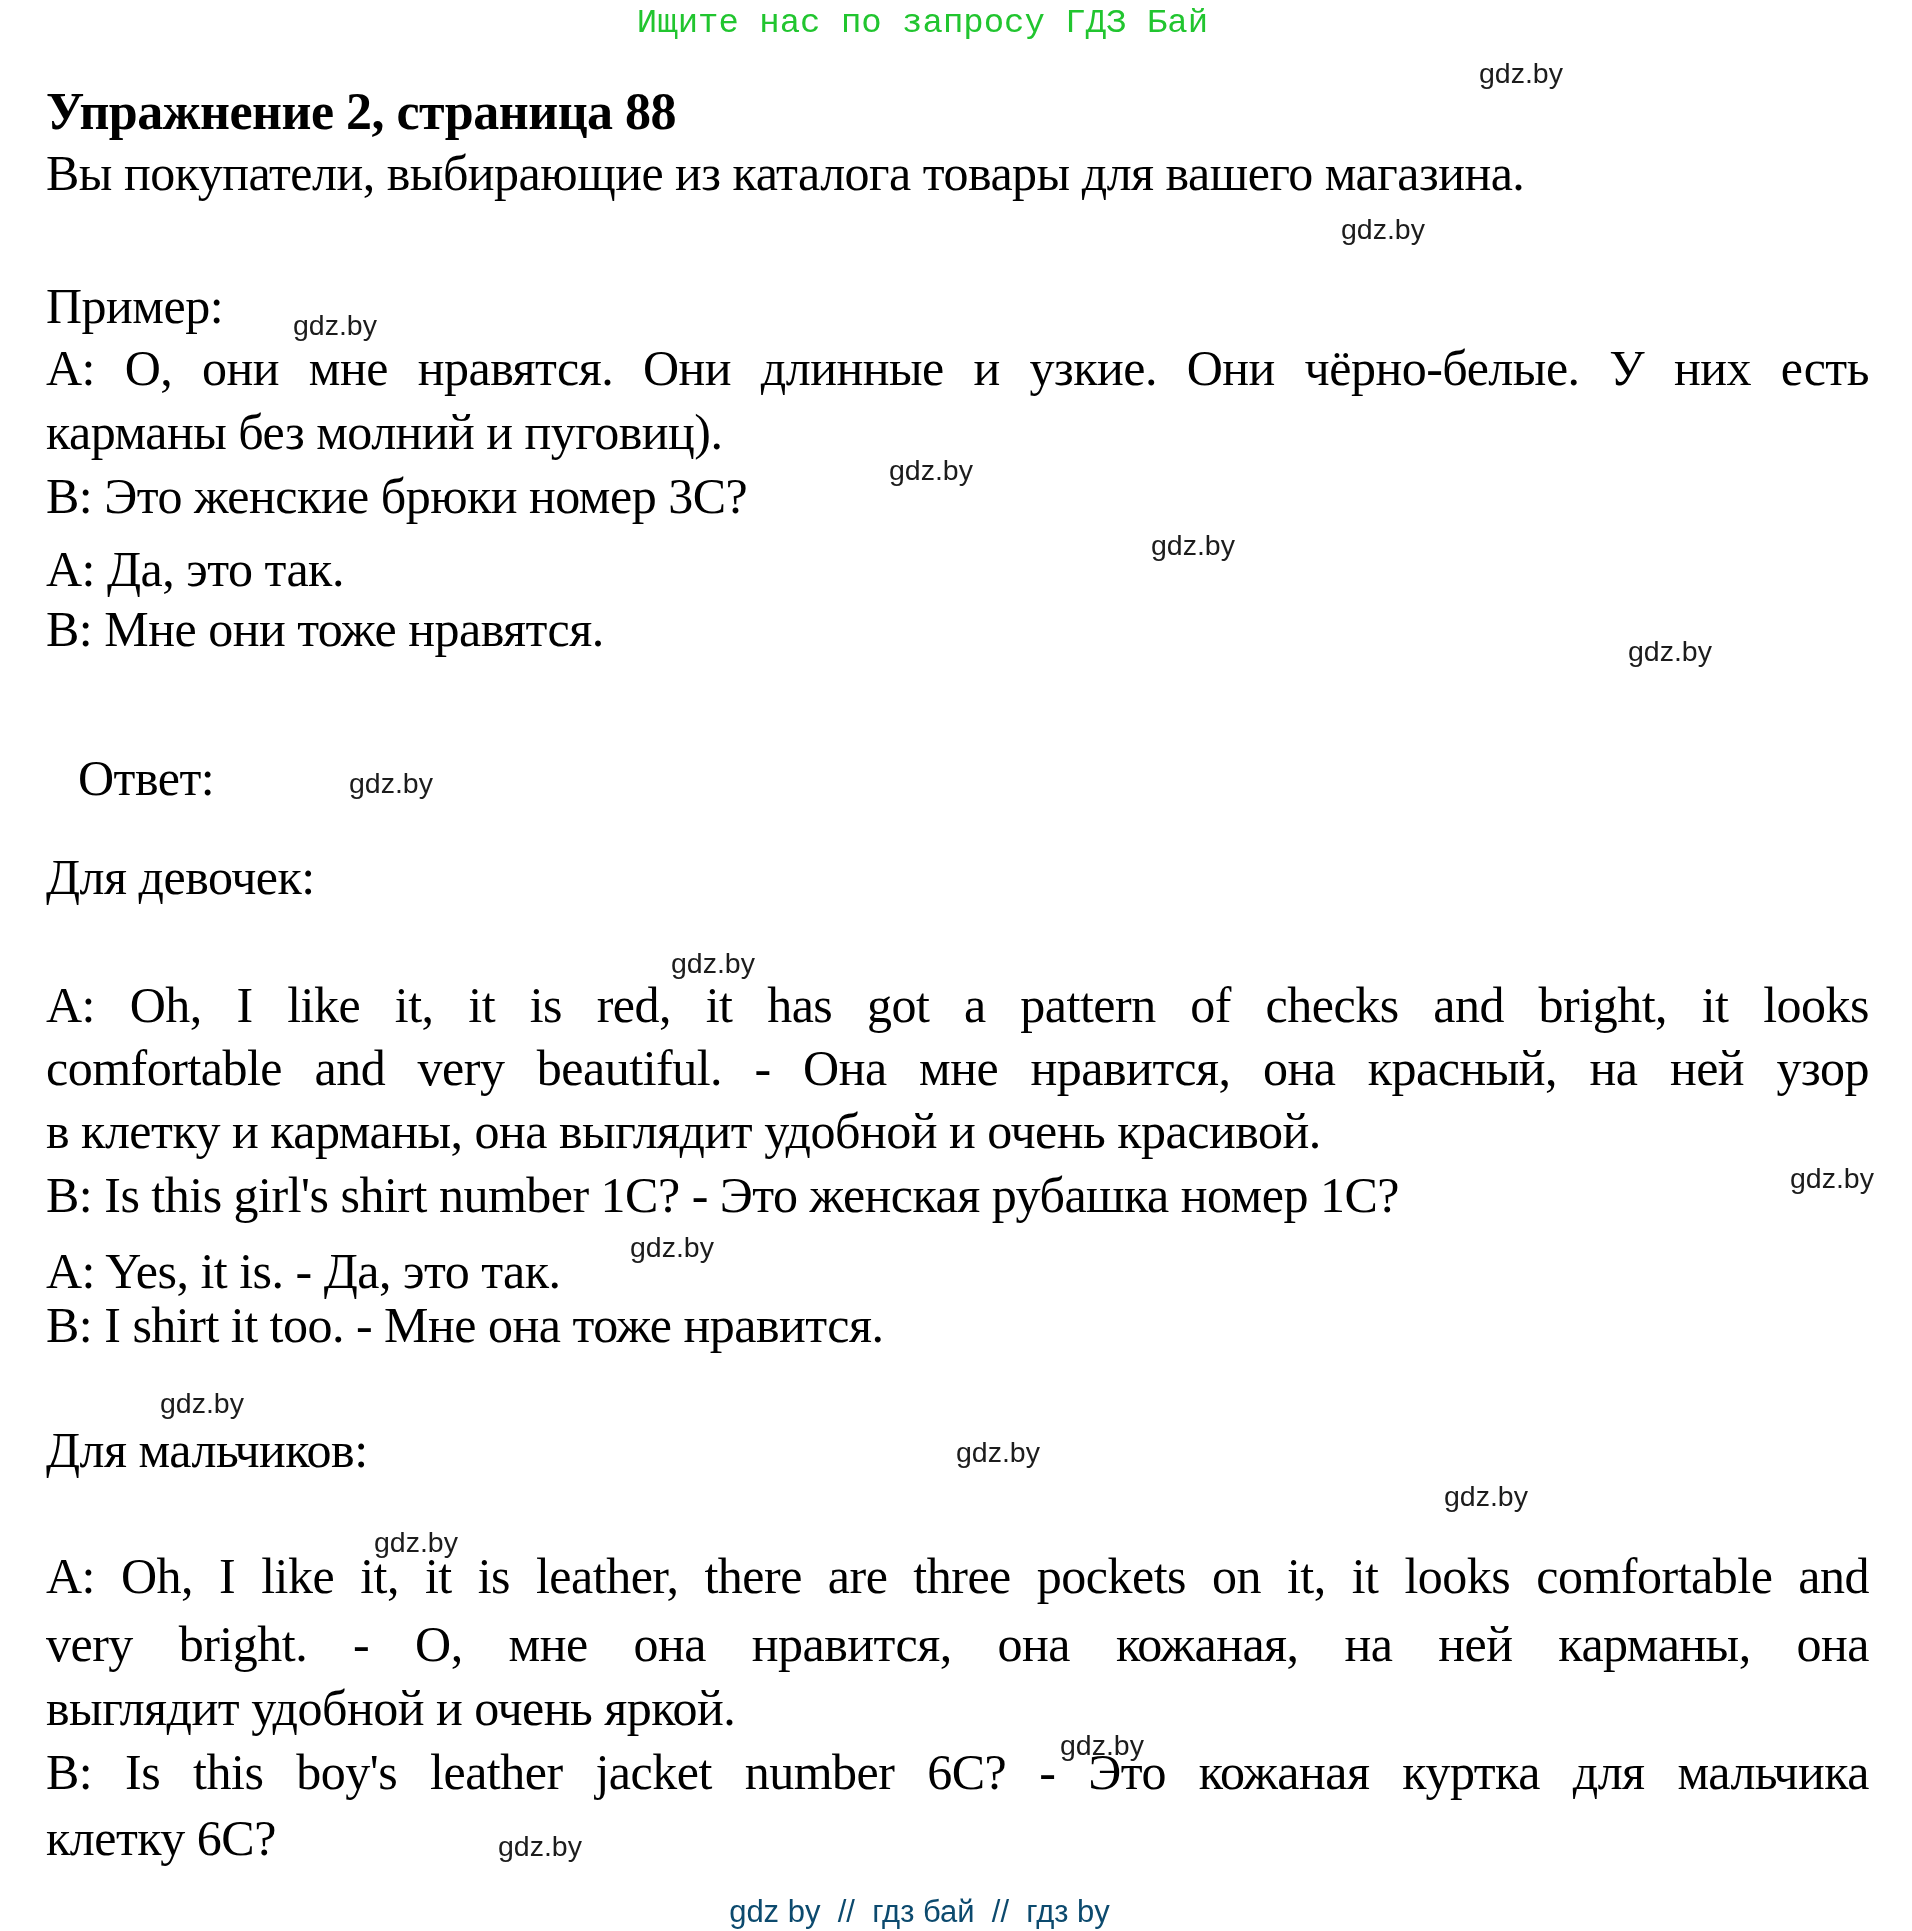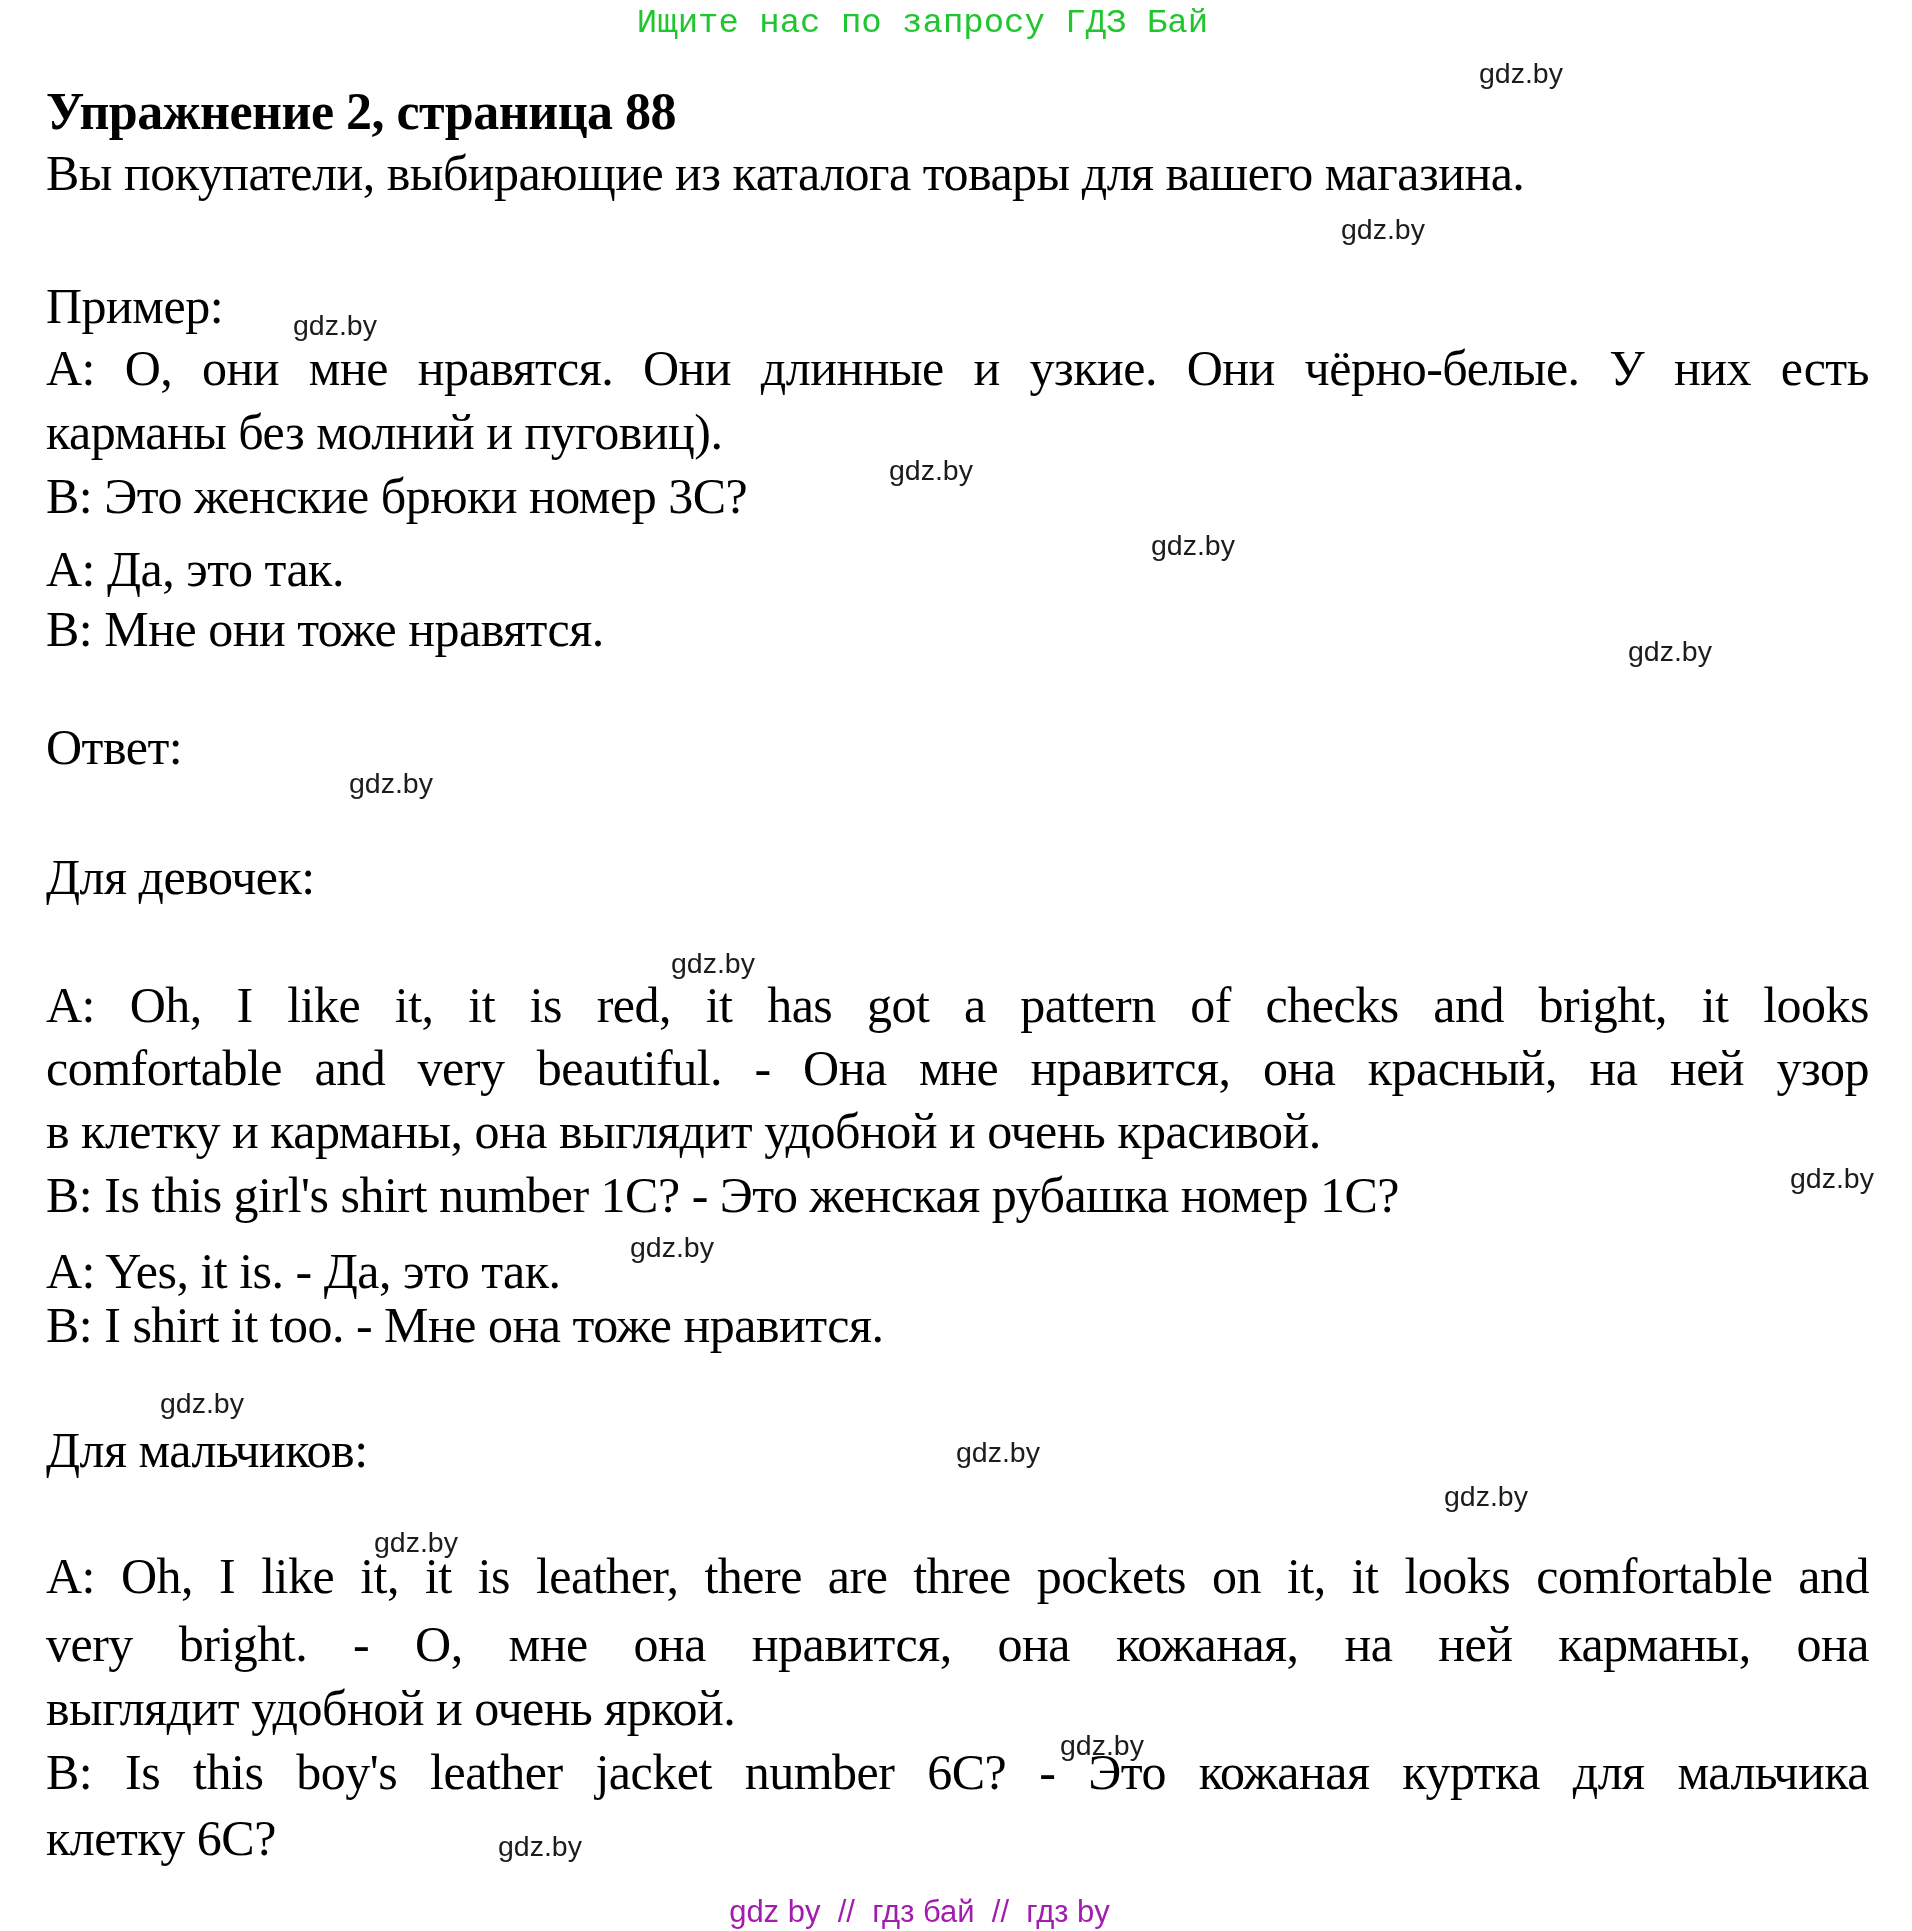--- a/index.html
+++ b/index.html
@@ -44,21 +44,21 @@
 
 <div>
     <div class="doc-line b" style="top: 80px;">Упражнение 2, страница 88</div>
     <div class="doc-line" style="top: 142px;">Вы покупатели, выбирающие из каталога товары для вашего магазина.</div>
     <div class="doc-line" style="top: 275px;">Пример:</div>
     <div class="doc-line j" style="top: 337px;">А: О, они мне нравятся. Они длинные и узкие. Они чёрно-белые. У них есть</div>
     <div class="doc-line" style="top: 401px;">карманы без молний и пуговиц).</div>
     <div class="doc-line" style="top: 465px;">В: Это женские брюки номер 3С?</div>
     <div class="doc-line" style="top: 538px;">А: Да, это так.</div>
     <div class="doc-line" style="top: 598px;">В: Мне они тоже нравятся.</div>
-    <div class="doc-line" style="top: 716px;">Ответ:</div>
+    <div class="doc-line" style="top: 747px; margin-left: 32px;">Ответ:</div>
     <div class="doc-line" style="top: 846px;">Для девочек:</div>
     <div class="doc-line j" style="top: 974px;">A: Oh, I like it, it is red, it has got a pattern of checks and bright, it looks</div>
     <div class="doc-line j" style="top: 1037px;">comfortable and very beautiful. - Она мне нравится, она красный, на ней узор</div>
     <div class="doc-line" style="top: 1100px;">в клетку и карманы, она выглядит удобной и очень красивой.</div>
     <div class="doc-line" style="top: 1164px;">B: Is this girl's shirt number 1C? - Это женская рубашка номер 1С?</div>
     <div class="doc-line" style="top: 1240px;">A: Yes, it is. - Да, это так.</div>
     <div class="doc-line" style="top: 1294px;">B: I shirt it too. - Мне она тоже нравится.</div>
     <div class="doc-line" style="top: 1419px;">Для мальчиков:</div>
     <div class="doc-line j" style="top: 1545px;">A: Oh, I like it, it is leather, there are three pockets on it, it looks comfortable and</div>
     <div class="doc-line j" style="top: 1613px;">very bright. - О, мне она нравится, она кожаная, на ней карманы, она</div>
@@ -79,14 +79,14 @@
     <span class="wm" style="left: 1790px; top: 1162px; color: rgb(28, 28, 28);">gdz.by</span>
     <span class="wm" style="left: 630px; top: 1231px; color: rgb(28, 28, 28);">gdz.by</span>
     <span class="wm" style="left: 160px; top: 1387px; color: rgb(28, 28, 28);">gdz.by</span>
     <span class="wm" style="left: 956px; top: 1436px; color: rgb(28, 28, 28);">gdz.by</span>
     <span class="wm" style="left: 1444px; top: 1480px; color: rgb(28, 28, 28);">gdz.by</span>
     <span class="wm" style="left: 374px; top: 1526px; color: rgb(28, 28, 28);">gdz.by</span>
     <span class="wm" style="left: 1060px; top: 1729px; color: rgb(28, 28, 28);">gdz.by</span>
     <span class="wm" style="left: 498px; top: 1830px; color: rgb(28, 28, 28);">gdz.by</span>
   </div>
 
-<div class="footer" style="color: #a21caf;">gdz by  //  гдз бай  //  гдз by</div>
+<div class="footer" style="color: #0c4a6e;">gdz by  //  гдз бай  //  гдз by</div>
 
 
 </body></html>

